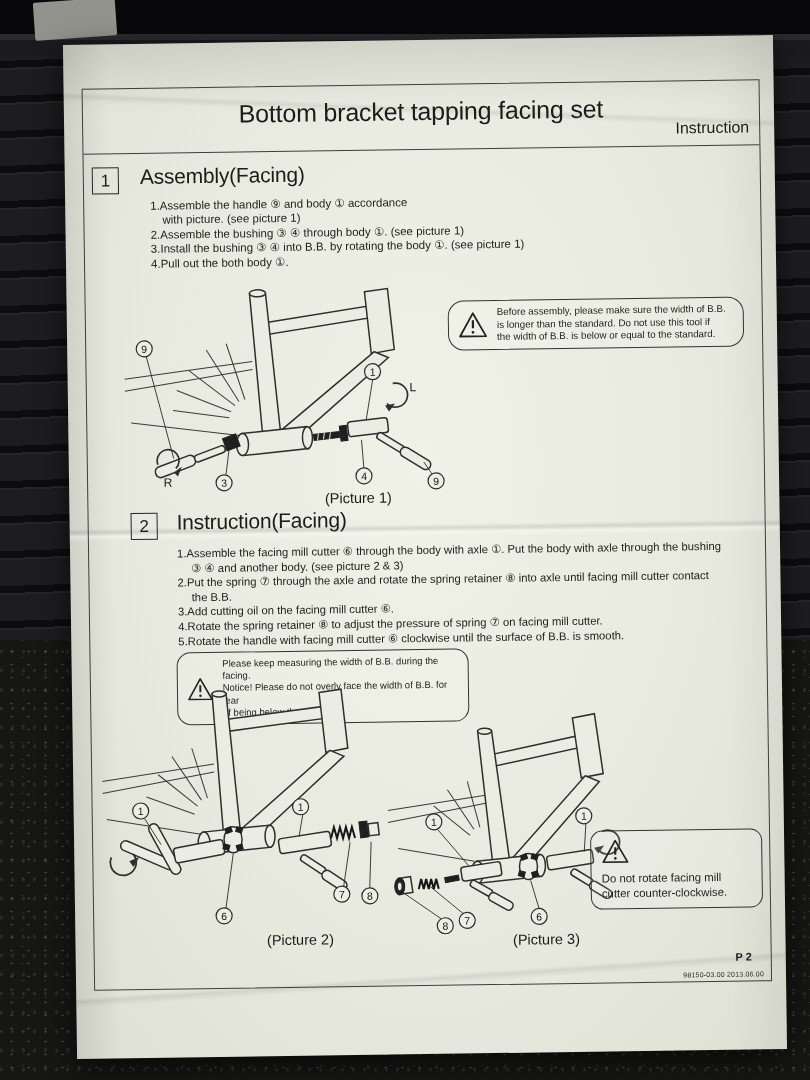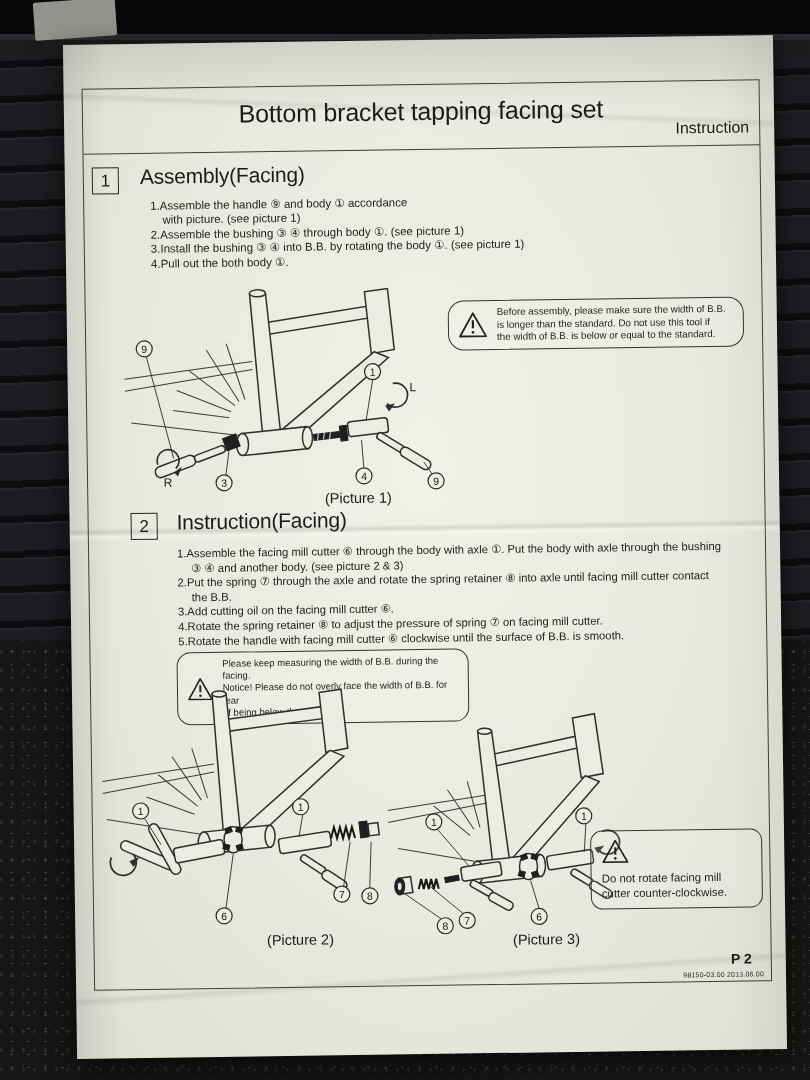--- a/index.html
+++ b/index.html
@@ -64,21 +64,21 @@
     border:1.6px solid #333;border-radius:16px;background:rgba(255,255,255,0.12);
     display:flex;align-items:center;gap:9px;padding:5px 10px 5px 9px;box-sizing:border-box;
   }
   .warntext{font-size:9.8px;line-height:12.6px;color:#1e1e1e;}
   .warnbox-v{
     border:1.6px solid #333;border-radius:12px;background:rgba(255,255,255,0.12);
     padding:7px 8px 8px 10px;box-sizing:border-box;
   }
   .warntext-lg{font-size:11.4px;line-height:14.5px;color:#1e1e1e;margin-top:3px;}
   .caption{font-size:14.5px;color:#1b1b1b;text-align:center;}
-  .pnum{font-size:14px;font-weight:bold;color:#1b1b1b;}
+  .pnum{font-size:11px;font-weight:bold;color:#1b1b1b;}
   .doccode{font-size:7px;color:#2a2a2a;letter-spacing:0.2px;}
   
   svg .tube{fill:#ebede2;stroke:#2e2e2e;stroke-width:1.5;}
   svg .thin{stroke:#3a3a3a;stroke-width:1;fill:none;}
   svg .dark{fill:#1f1f1f;stroke:#1f1f1f;}
   svg .ldr{stroke:#2a2a2a;stroke-width:0.9;}
   svg .lbl-c{fill:#ecefe3;stroke:#2a2a2a;stroke-width:1.2;}
   svg .lbl-t{font-family:"Liberation Sans","DejaVu Sans",sans-serif;font-size:10.5px;fill:#141414;text-anchor:middle;}
   svg .arr{fill:none;stroke:#2e2e2e;stroke-width:1.7;}
   svg .ah{fill:#2e2e2e;stroke:none;}

